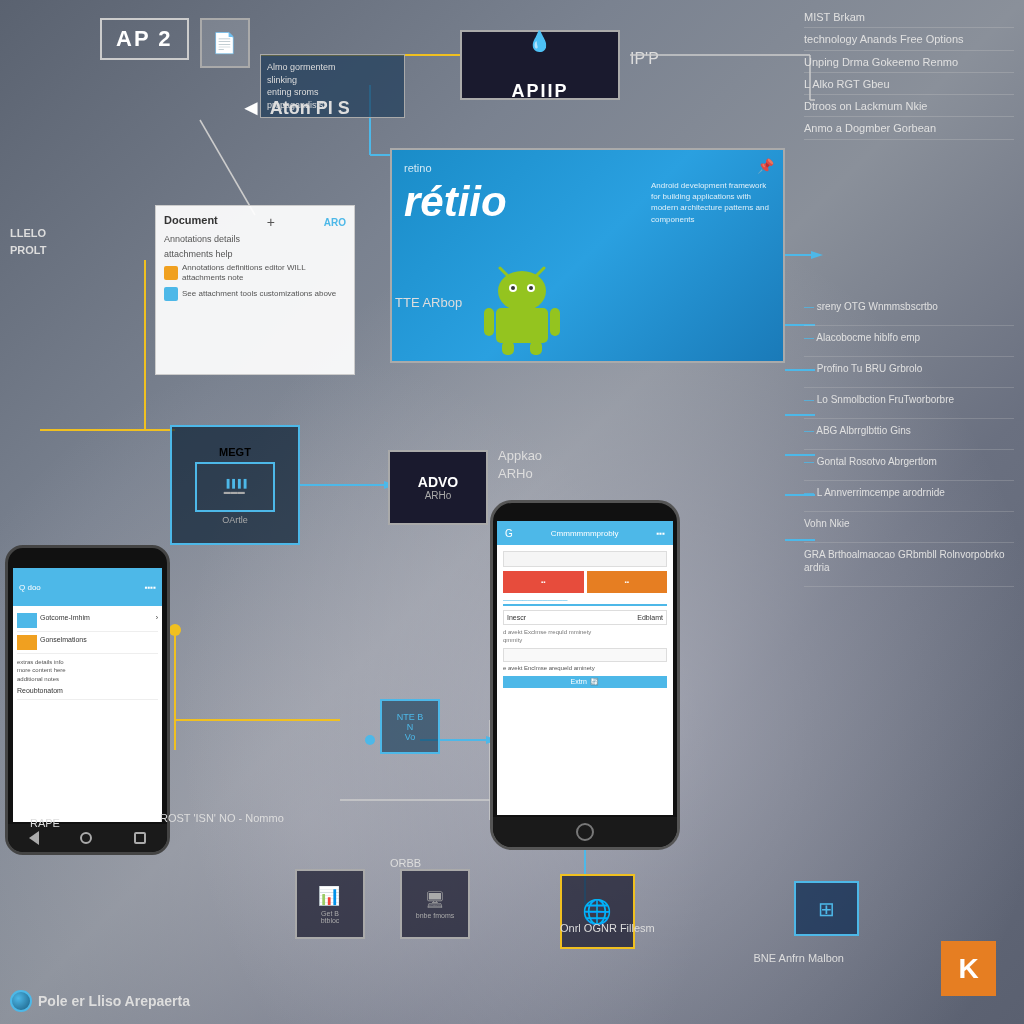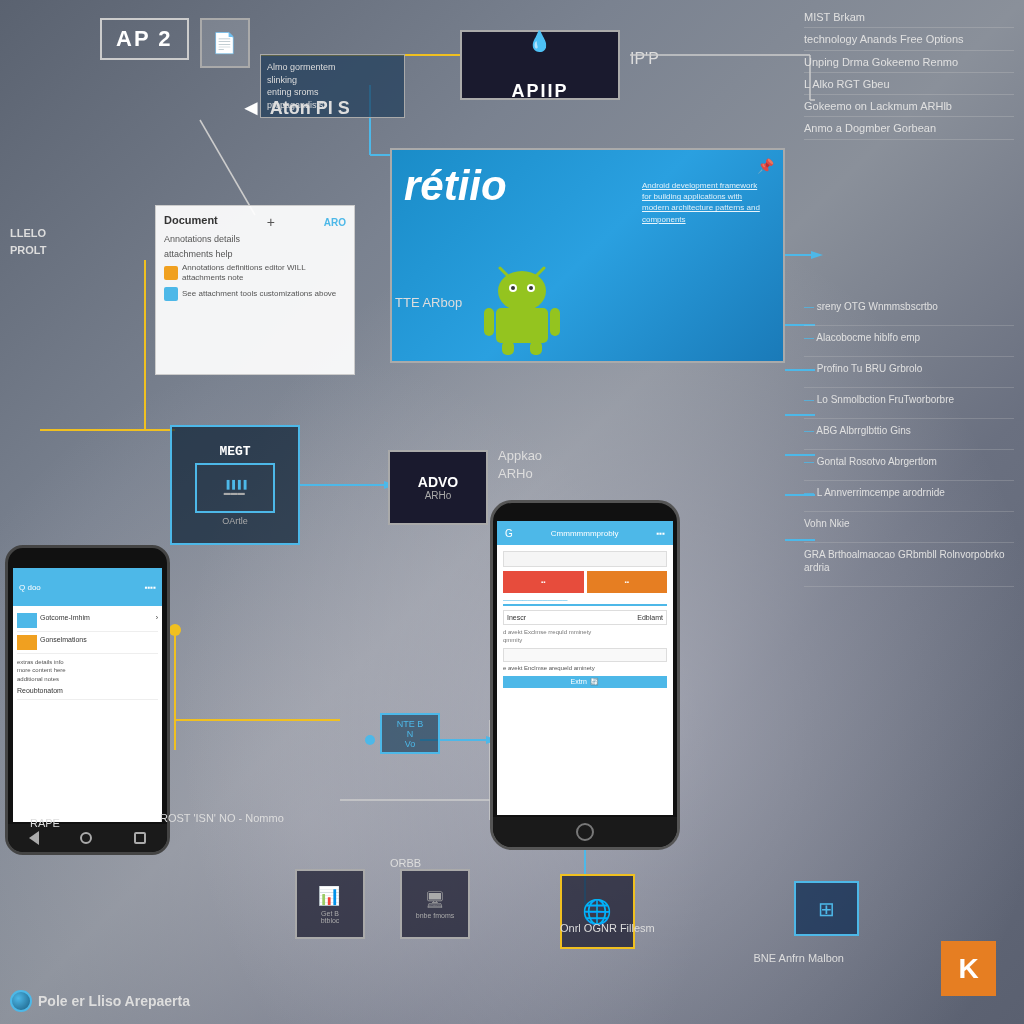--- a/index.html
+++ b/index.html
@@ -146,27 +146,26 @@
     }
     .android-robot {
       position: absolute;
       bottom: 5px;
       left: 90px;
       width: 80px;
       height: 90px;
     }
     .panel-text-right {
       position: absolute;
-      right: 21px;
+      right: 12px;
       top: 30px;
       width: 120px;
       font-size: 9px;
       color: rgba(255,255,255,0.9);
       line-height: 1.4;
-      text-decoration: underline;
     }
     .panel-corner-icon {
       position: absolute;
       top: 8px;
       right: 8px;
       font-size: 14px;
       color: rgba(255,255,255,0.9);
     }
 
     
@@ -246,24 +245,23 @@
       border: 2px solid #4db8e8;
       background: rgba(10,30,50,0.7);
       z-index: 9;
       display: flex;
       flex-direction: column;
       align-items: center;
       justify-content: center;
       padding: 6px;
     }
     .chip-label {
-      color: #ffffff;
-      font-size: 13px;
+      color: #000000;
+      font-size: 11px;
       font-weight: bold;
-      font-family: Liberation Mono, monospace;
     }
     .chip-lines {
       width: 80px;
       height: 50px;
       border: 2px solid #4db8e8;
       display: flex;
       align-items: center;
       justify-content: center;
       margin-top: 4px;
     }
@@ -650,25 +648,26 @@
 <div class="atoms-label">
   <span class="arrow-left">◄</span>
   <span>Aton PI S</span>
 </div>
 
 <div class="top-right-panel">
   <div class="tr-item">MIST Brkam</div>
   <div class="tr-item">technology Anands Free Options</div>
   <div class="tr-item">Unping Drma Gokeemo Renmo</div>
   <div class="tr-item">L Alko RGT Gbeu</div>
-  <div class="tr-item">Gokeemo on Lackmum ARHlb</div>
+  <div class="tr-item">Dtroos on Lackmum Nkie</div>
   <div class="tr-item">Anmo a Dogmber Gorbean</div>
 </div>
 
 <div class="main-panel">
+  <div class="panel-tag">retino</div>
   <div class="panel-title">rétiio</div>
   <div class="panel-corner-icon">📌</div>
 
   <svg class="android-robot" viewBox="0 0 80 90">
 
     <ellipse cx="40" cy="25" rx="24" ry="20" fill="#94c41f"></ellipse>
 
     <line x1="26" y1="10" x2="18" y2="2" stroke="#94c41f" stroke-width="3" stroke-linecap="round"></line>
     <line x1="54" y1="10" x2="62" y2="2" stroke="#94c41f" stroke-width="3" stroke-linecap="round"></line>
 
@@ -776,21 +775,21 @@
     <div class="nav-btn tri"></div>
     <div class="nav-btn circle"></div>
     <div class="nav-btn round-rect"></div>
   </div>
 </div>
 
 <div class="bottom-label" style="bottom:195px;left:30px;">RAPE</div>
 
 <div class="bottom-label" style="bottom:200px;left:160px;">ROST 'ISN' NO - Nommo</div>
 
-<div class="small-box" style="bottom:270px;left:380px;width:60px;height:41px;">
+<div class="small-box" style="bottom:270px;left:380px;width:60px;height:55px;">
   <div style="font-size:9px;color:#4db8e8;text-align:center;">NTE B<br>N<br>Vo</div>
 </div>
 
 <div class="bottom-label" style="bottom:155px;left:390px;">ORBB</div>
 
 <div class="phone-right">
   <div class="phone-right-screen">
     <div class="pr-header">
       <span style="font-size:10px;">G</span>
       <span>Cmmmmmmprobly</span>

